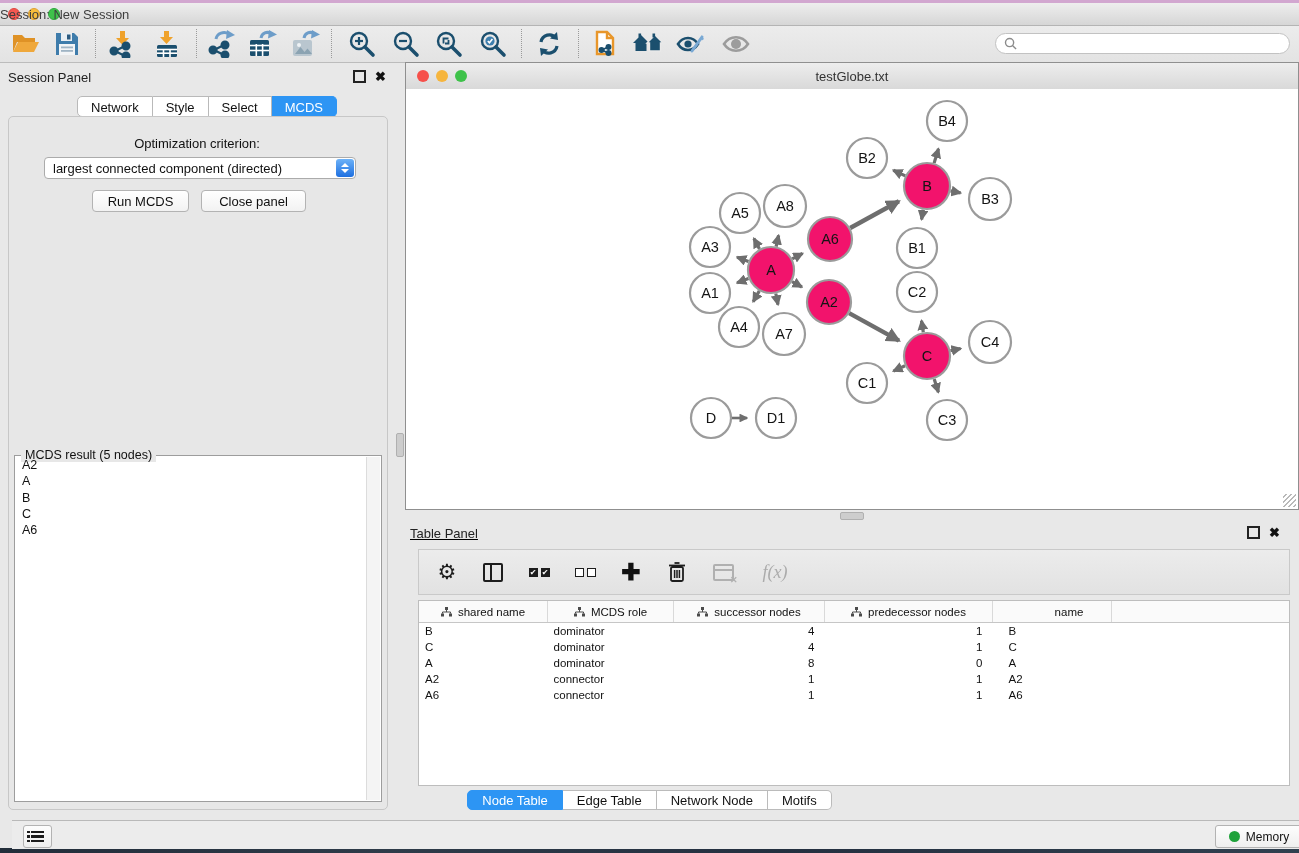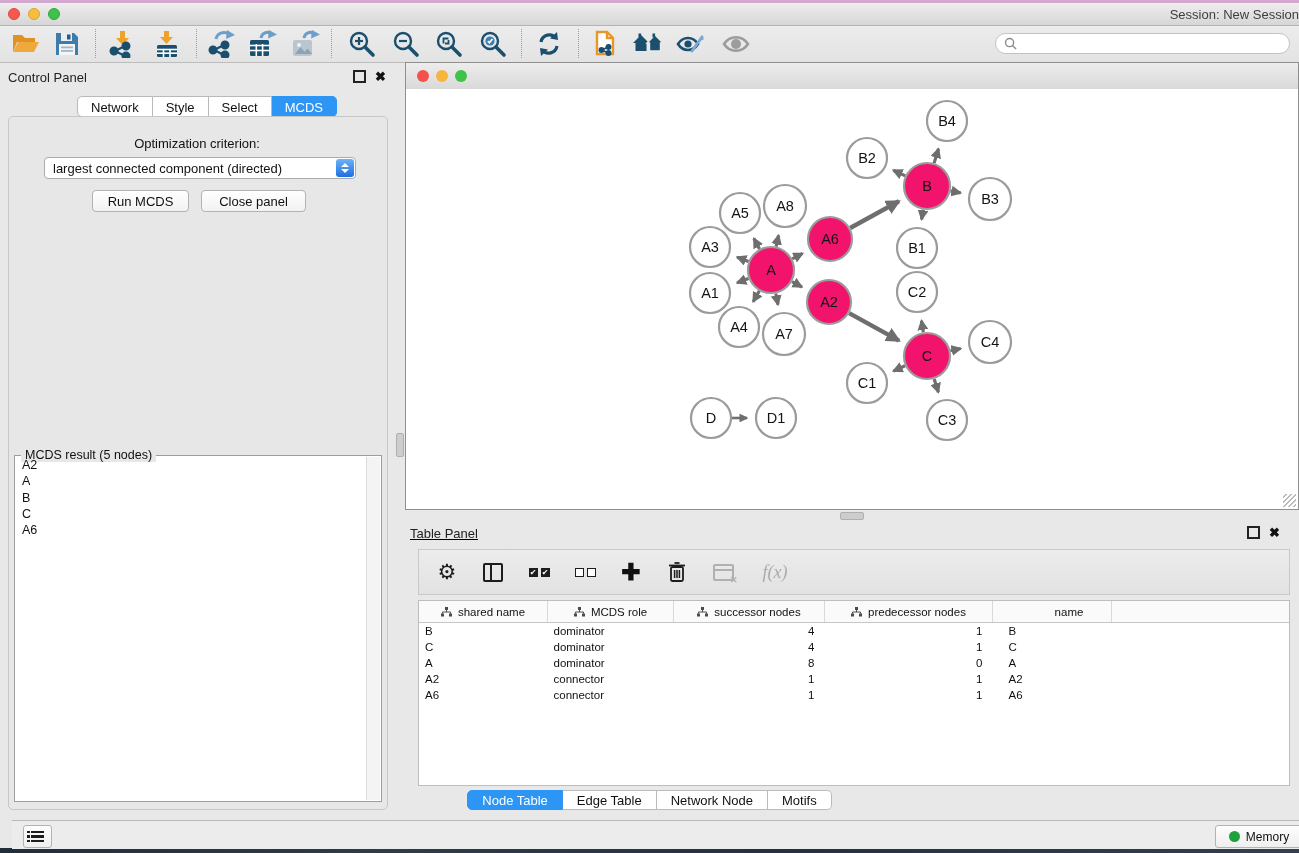--- a/index.html
+++ b/index.html
@@ -9,21 +9,21 @@
   .abs{position:absolute;}
 
   
   .top-strip{left:0;top:0;width:1299px;height:3px;background:#d2a7d0;}
   .bottom-strip{left:0;top:848px;width:1299px;height:5px;
     background:linear-gradient(90deg,#222d3a,#2e3b49 30%,#243040 60%,#30404f);}
 
   
   .titlebar{left:0;top:3px;width:1299px;height:22px;
     background:linear-gradient(#eeeeee,#d6d6d6);border-bottom:1px solid #b4b4b4;}
-  .titlebar .title{position:absolute;left:0;right:0;top:4px;text-align:right;
+  .titlebar .title{position:absolute;left:0;right:0;top:4px;text-align:left;
     font-size:13px;color:#3e3e3e;}
   .lights{position:absolute;left:8px;top:5px;display:flex;gap:8px;}
   .light{width:12px;height:12px;border-radius:50%;box-sizing:border-box;}
   .light.red{background:#f65851;border:1px solid #df4741;}
   .light.yellow{background:#f7bd3c;border:1px solid #dfa133;}
   .light.green{background:#3ec24a;border:1px solid #2fa83c;}
 
   
   .toolbar{left:0;top:26px;width:1299px;height:36px;
     background:linear-gradient(#ececec,#e3e3e3);border-bottom:1px solid #bcbcbc;}
@@ -333,21 +333,21 @@
   <div class="searchbox">
     <svg width="13" height="13" viewBox="0 0 14 14">
       <circle cx="6" cy="6" r="4.4" stroke="#8b8b8b" stroke-width="1.5" fill="none"></circle>
       <line x1="9.4" y1="9.4" x2="13" y2="13" stroke="#8b8b8b" stroke-width="1.5"></line>
     </svg>
     <input type="text" placeholder="" style="">
   </div>
 </div>
 
 <div class="abs cp-header">
-  <span class="panel-title">Control Panel</span>
+  <span class="panel-title">Session Panel</span>
   <span class="cp-hdr-icons">
     <span class="float-box"></span>
     <span class="close-x">✖</span>
   </span>
 </div>
 
 <div class="abs cp-tabs" id="cp-tabs">
     <div class="cp-tab">Network</div>
     <div class="cp-tab">Style</div>
     <div class="cp-tab">Select</div>
@@ -383,20 +383,21 @@
 <div class="abs v-split-handle"></div>
 <div class="abs h-split-handle"></div>
 
 <div class="abs net-window">
   <div class="net-titlebar">
     <div class="net-lights">
       <div class="net-light" style="background:#f6504a"></div>
       <div class="net-light" style="background:#f6b53d"></div>
       <div class="net-light" style="background:#3ec24a"></div>
     </div>
+    <div class="title">testGlobe.txt</div>
   </div>
   <div class="net-canvas">
     <svg id="graph-svg" width="892" height="420" viewBox="0 0 892 420">
         <defs>
           <marker id="arr" viewBox="0 0 10 10" refX="8.5" refY="5" markerWidth="3.4" markerHeight="3.4" orient="auto">
             <path d="M0 0 L10 5 L0 10 z" fill="#6e6e6e"></path>
           </marker>
         </defs>
         <line x1="353.5" y1="159.9" x2="347.9" y2="149.5" stroke="#6e6e6e" stroke-width="3.2" marker-end="url(#arr)"></line>
         <line x1="370.1" y1="157.6" x2="372.6" y2="146.3" stroke="#6e6e6e" stroke-width="3.2" marker-end="url(#arr)"></line>

